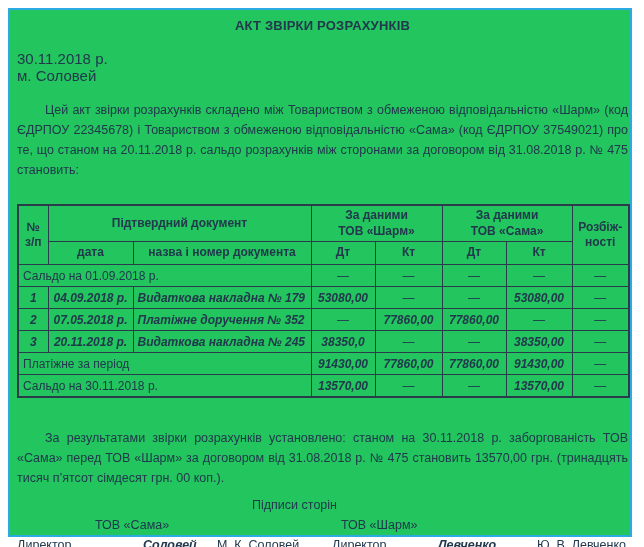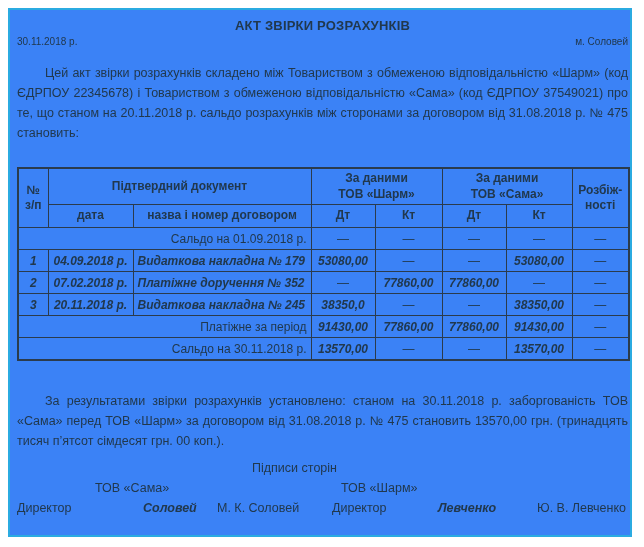--- a/index.html
+++ b/index.html
@@ -3,29 +3,29 @@
 <meta charset="utf-8">
 <style>
   html,body{margin:0;padding:0;background:#fff;}
   body{
     width:644px;height:547px;position:relative;overflow:hidden;
     font-family:"Liberation Sans",sans-serif;
     color:#21384d;
   }
   .frame{
     position:absolute;left:8px;top:8px;width:620px;height:525px;
-    border:2px solid #2babe1;background:#3b82f6;
+    border:2px solid #2babe1;background:#22c55e;
   }
   .content{position:absolute;left:7px;top:4px;width:611px;}
   .title{
     text-align:center;font-size:13px;font-weight:bold;margin:4px 0 0 0;
     letter-spacing:.2px;
   }
   .dateline{
-    display:flex;justify-content:space-between;font-size:10px;margin-top:3px;
+    display:flex;justify-content:space-between;font-size:15px;margin-top:17px;flex-direction:column;
   }
   p.bodytext{
     font-size:12.5px;line-height:20px;text-align:justify;text-indent:28px;
     margin:0;
   }
   .intro{margin-top:16px !important;}
   .conclusion{margin-top:30px !important;}
   table.recon{
     border-collapse:collapse;table-layout:fixed;width:611px;margin-top:24px;
     font-size:12px;border:2px solid #2b3b4c;
@@ -40,21 +40,21 @@
   }
   tr.h1 th{height:30px;}
   tr.h2 th{height:18px;margin-left:20px;}
   table.recon td{height:19px;}
   td.c{text-align:center;}
   td.val{text-align:center;font-style:italic;font-weight:bold;}
   td.val.dash{font-style:normal;font-weight:normal;}
   td.num{font-style:italic;font-weight:bold;}
   td.date{font-style:italic;font-weight:bold;text-align:center;}
   td.docname{font-style:italic;font-weight:bold;text-align:left;padding-left:7px;margin-left:40px;}
-  td.rowlabel{text-align:right;padding-left:6px;font-weight:normal;}
+  td.rowlabel{text-align:left;padding-left:6px;font-weight:normal;}
   .sig-heading{
     font-size:12.5px;text-align:center;position:relative;left:-28px;
     margin-top:10px;
   }
   .companies{position:relative;height:16px;margin-top:6px;font-size:12.5px;}
   .companies .co-left{position:absolute;left:78px;}
   .companies .co-right{position:absolute;left:324px;}
   .sig-row{
     display:grid;grid-template-columns:126px 74px 115px 106px 99px auto;
     font-size:12.5px;margin-top:4px;align-items:baseline;
@@ -94,21 +94,21 @@
           <th colspan="2">Підтвердний документ</th>
           <th colspan="2">За даними
 ТОВ «Шарм»</th>
           <th colspan="2">За даними
 ТОВ «Сама»</th>
           <th rowspan="2">Розбіж-
 ності</th>
         </tr>
         <tr class="h2">
           <th>дата</th>
-          <th>назва і номер договором</th>
+          <th>назва і номер документа</th>
           <th>Дт</th>
           <th>Кт</th>
           <th>Дт</th>
           <th>Кт</th>
         </tr>
       </thead>
       <tbody>
         <tr>
           <td colspan="3" class="rowlabel">Сальдо на 01.09.2018 р.</td>
           <td class="val dash">—</td>
@@ -122,21 +122,21 @@
           <td class="date">04.09.2018 р.</td>
           <td class="docname">Видаткова накладна № 179</td>
           <td class="val">53080,00</td>
           <td class="val dash">—</td>
           <td class="val dash">—</td>
           <td class="val">53080,00</td>
           <td class="val dash">—</td>
         </tr>
         <tr>
           <td class="c num">2</td>
-          <td class="date">07.02.2018 р.</td>
+          <td class="date">07.05.2018 р.</td>
           <td class="docname">Платіжне доручення № 352</td>
           <td class="val dash">—</td>
           <td class="val">77860,00</td>
           <td class="val">77860,00</td>
           <td class="val dash">—</td>
           <td class="val dash">—</td>
         </tr>
         <tr>
           <td class="c num">3</td>
           <td class="date">20.11.2018 р.</td>

